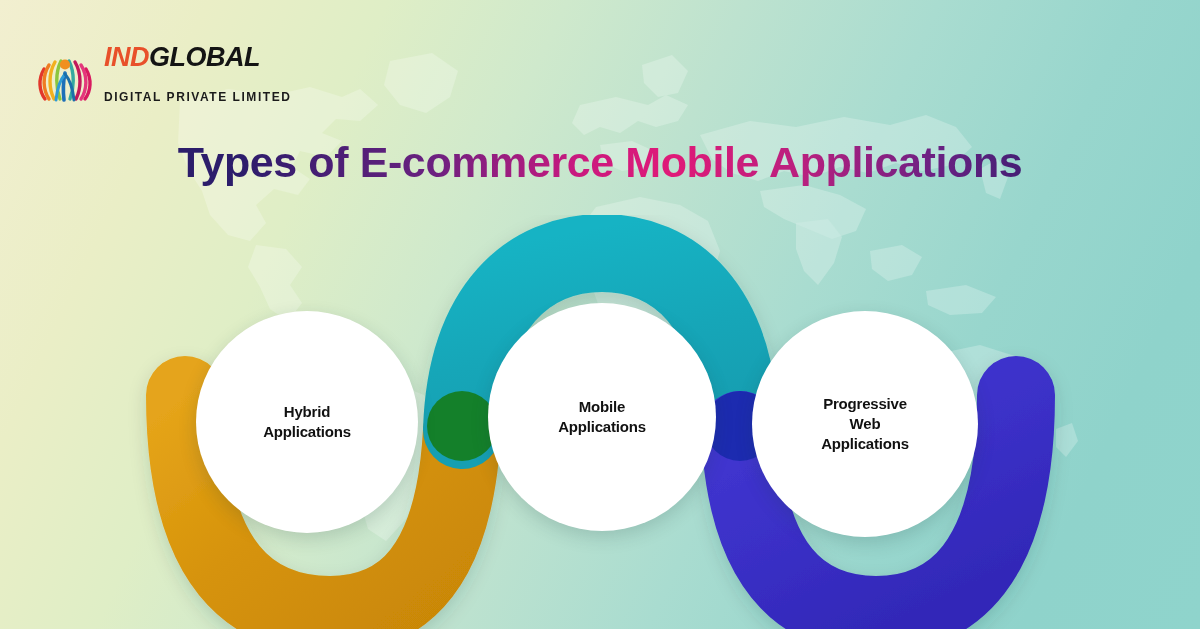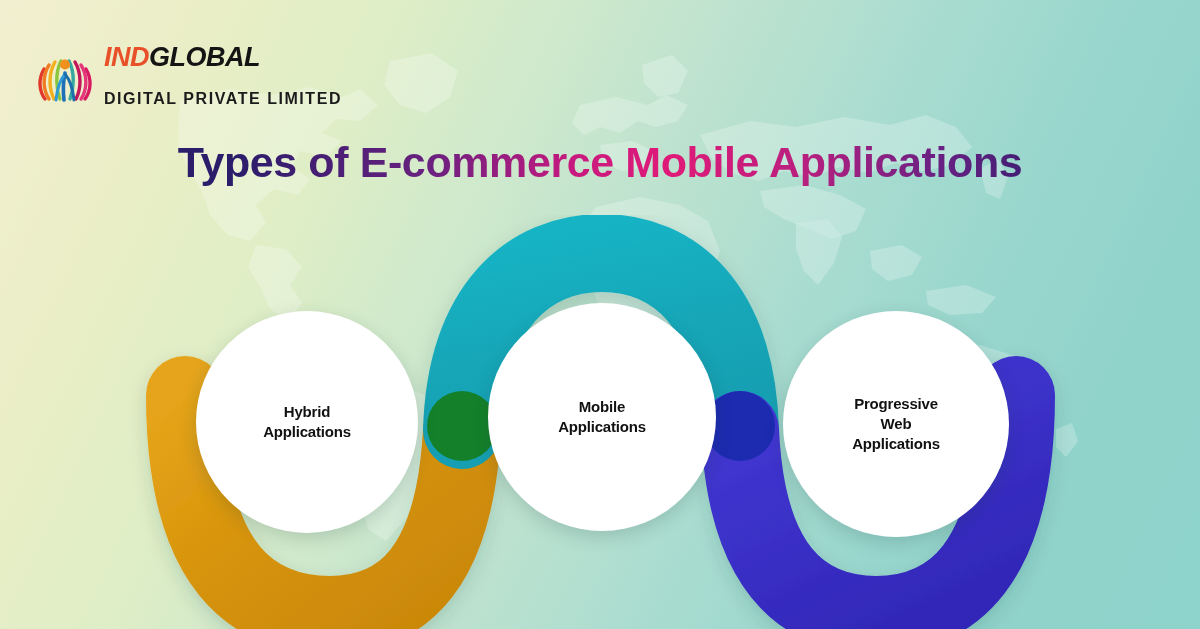--- a/index.html
+++ b/index.html
@@ -41,36 +41,36 @@
     pointer-events: none;
   }
   .worldmap svg { width: 100%; height: 100%; display: block; }
 
   
   .logo {
     position: absolute;
     left: 36px;
     top: 44px;
     display: flex;
-    align-items: center;
+    align-items: flex-end;
     gap: 10px;
   }
   .logo-mark { width: 58px; height: 54px; display: block; }
   .logo-text { line-height: 1; }
   .logo-name {
     font-size: 27px;
     font-weight: 800;
     font-style: italic;
     letter-spacing: -0.5px;
     white-space: nowrap;
   }
   .logo-name .ind { color: #e8502a; }
   .logo-name .global { color: #141414; }
   .logo-sub {
-    font-size: 16px;
+    font-size: 12px;
     font-weight: 700;
     color: #1b1b1b;
     letter-spacing: 1.55px;
     margin-top: 20px;
     white-space: nowrap;
   }
 
   
   .title {
     position: absolute;
@@ -124,21 +124,21 @@
     font-weight: 800;
     font-size: 15px;
     line-height: 1.32;
     letter-spacing: -0.2px;
     padding: 0 14px;
     white-space: pre-line;
   }
 
   #bubble-hybrid      { left: 196px; top: 311px; width: 222px; height: 222px; }
   #bubble-native      { left: 488px; top: 303px; width: 228px; height: 228px; }
-  #bubble-progressive { left: 783px; top: 311px; width: 226px; height: 226px; }
+  #bubble-progressive { left: 752px; top: 311px; width: 226px; height: 226px; }
 </style>
 </head>
 <body>
 
 <div class="canvas">
 
   <div class="worldmap">
     <svg viewBox="0 0 1080 560" xmlns="http://www.w3.org/2000/svg" aria-hidden="true">
       <g fill="#ffffff" fill-opacity="0.62">
 

